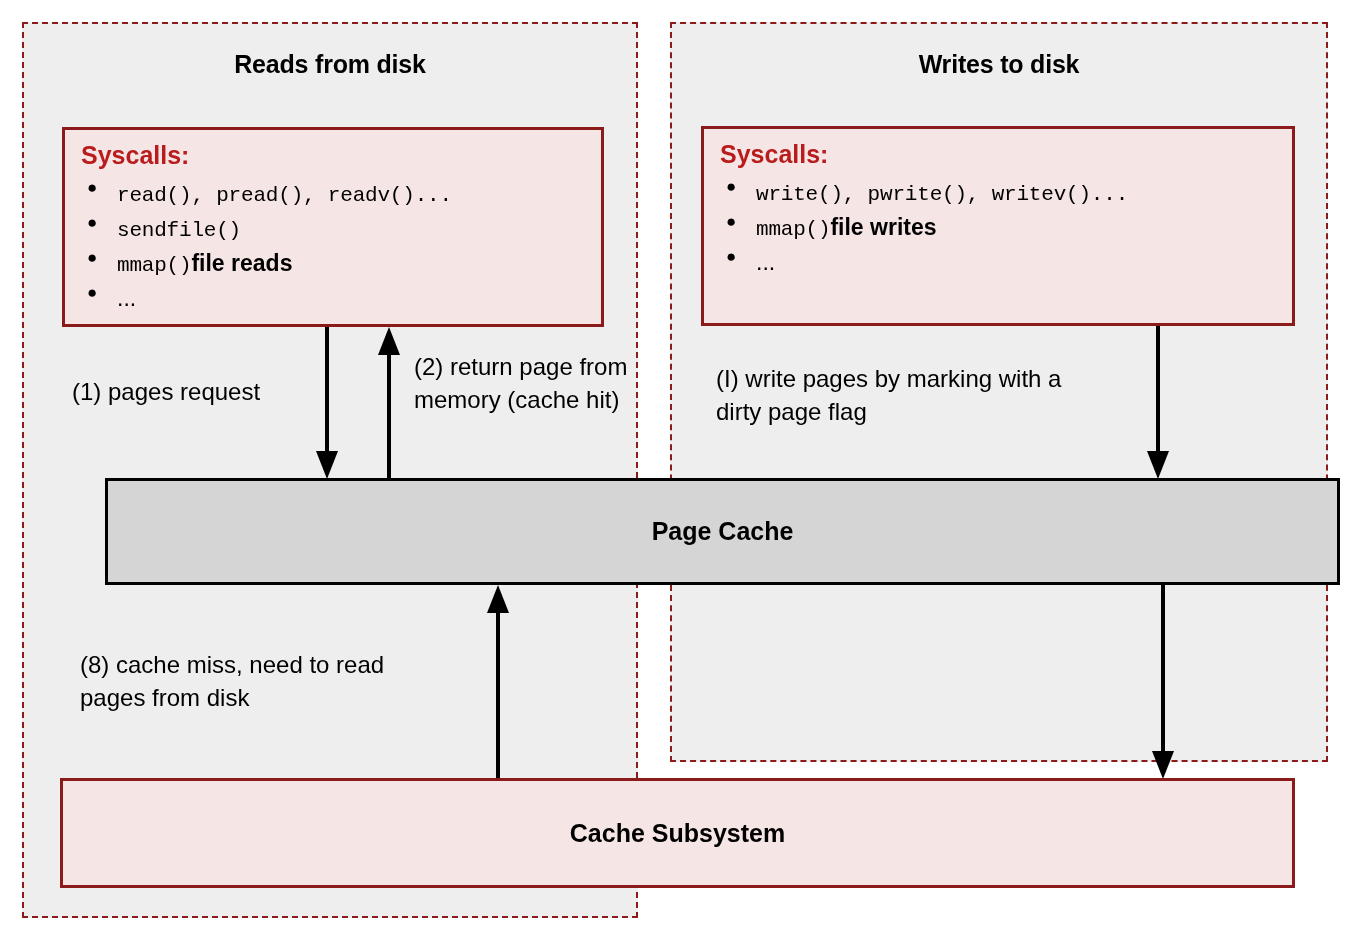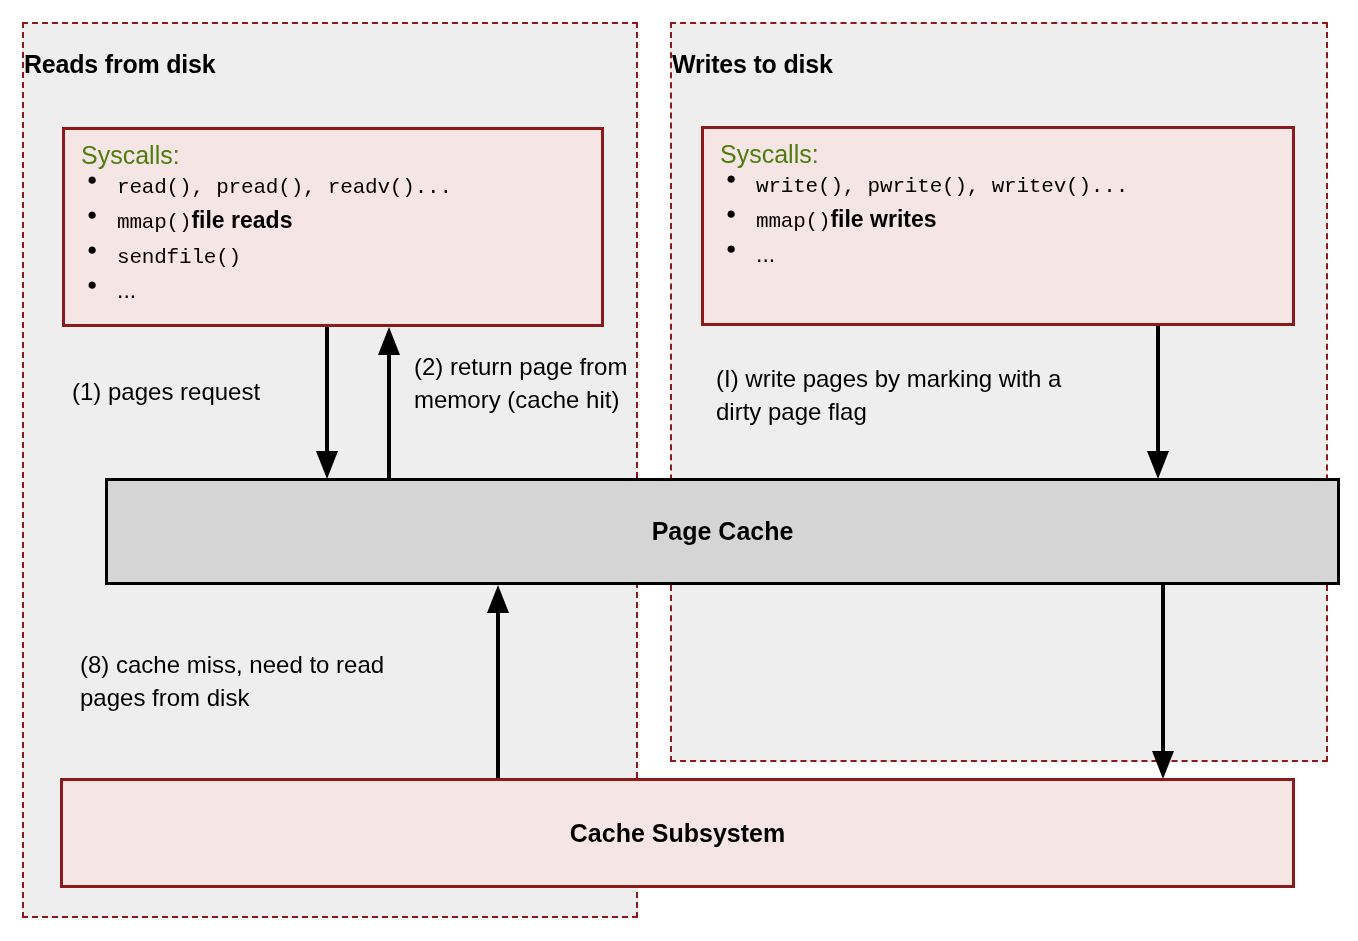--- a/index.html
+++ b/index.html
@@ -25,42 +25,44 @@
     box-sizing: border-box;
   }
   #panel-reads  { left: 22px;  top: 22px; width: 616px;  height: 896px; }
   #panel-writes { left: 670px; top: 22px; width: 658px;  height: 740px; }
 
   .panel-title {
     position: absolute;
     top: 26px;
     left: 0;
     width: 100%;
+    text-align: center;
     font-size: 25px;
     font-weight: bold;
     color: #000000;
     letter-spacing: -0.2px;
   }
 
   
   .syscall-box {
     position: absolute;
     background: #f6e5e5;
     border: 3px solid #8b1a1a;
     box-sizing: border-box;
     padding: 12px 0 0 16px;
   }
   #syscalls-read  { left: 62px;  top: 127px; width: 542px; height: 200px; }
   #syscalls-write { left: 701px; top: 126px; width: 594px; height: 200px; }
 
   .syscall-heading {
     font-size: 25px;
-    color: #4d7c0f;
+    color: #b91c1c;
     line-height: 1.05;
-    margin-bottom: 0;
+    margin-bottom: 8px;
+    font-weight: bold;
   }
   .syscall-list {
     list-style: none;
     margin: 0;
     padding: 0;
   }
   .syscall-list li {
     position: relative;
     font-size: 23px;
     line-height: 1.48;
@@ -146,22 +148,22 @@
 <div id="canvas">
 
   <div class="panel" id="panel-reads">
     <div class="panel-title">Reads from disk</div>
   </div>
 
   <div class="syscall-box" id="syscalls-read">
     <div class="syscall-heading">Syscalls:</div>
     <ul class="syscall-list">
       <li><span class="mono">read(), pread(), readv()...</span></li>
+      <li><span class="mono">sendfile()</span></li>
       <li><span class="mono">mmap()</span><span class="plain-bold">file reads</span></li>
-      <li><span class="mono">sendfile()</span></li>
       <li><span class="ell">...</span></li>
     </ul>
   </div>
 
   <div class="arrow" style="left:312px; top:327px;">
     <svg width="30" height="152" viewBox="0 0 30 152">
       <line x1="15" y1="0" x2="15" y2="132" stroke="#000" stroke-width="4"></line>
       <polygon points="15,152 4,124 26,124" fill="#000"></polygon>
     </svg>
   </div>

